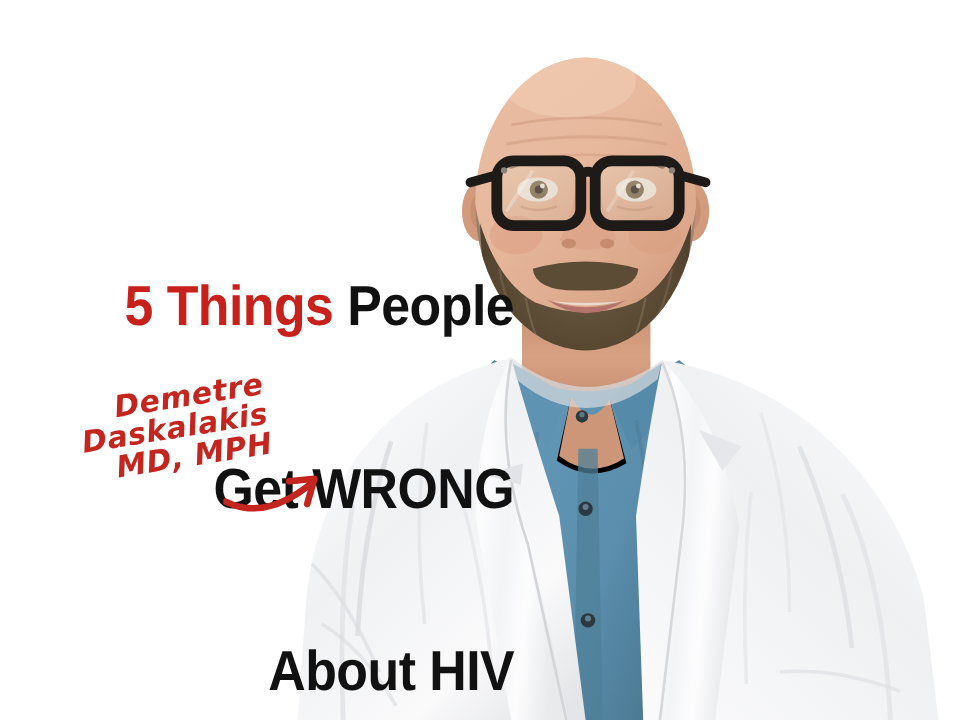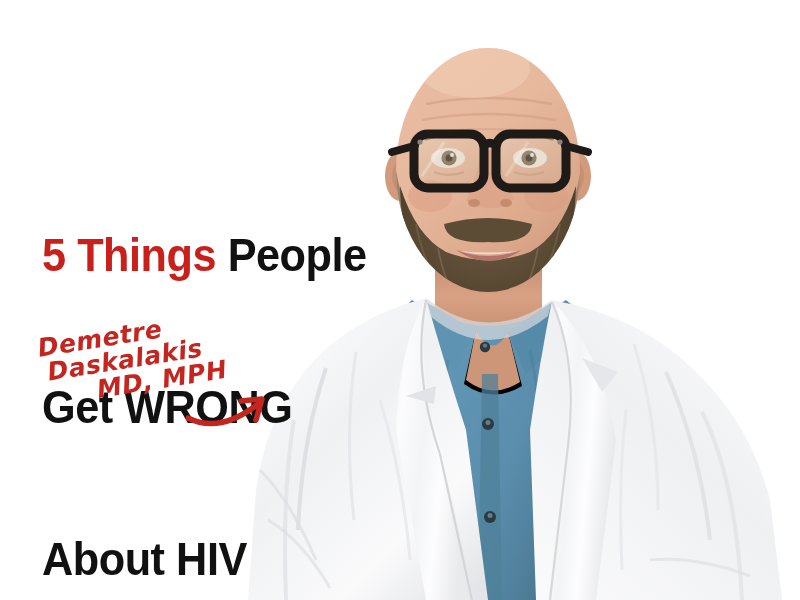--- a/index.html
+++ b/index.html
@@ -7,20 +7,21 @@
     padding: 0;
     background: #ffffff;
   }
   #stage {
     position: relative;
     width: 800px;
     height: 600px;
     background: #ffffff;
     overflow: hidden;
     font-family: "Liberation Sans", sans-serif;
+    text-align: right;
   }
 
   
   .headline {
     position: absolute;
     left: 42px;
     top: 128px;
     width: 420px;
     font-family: "Liberation Sans Narrow", "Liberation Sans", sans-serif;
     font-weight: bold;

